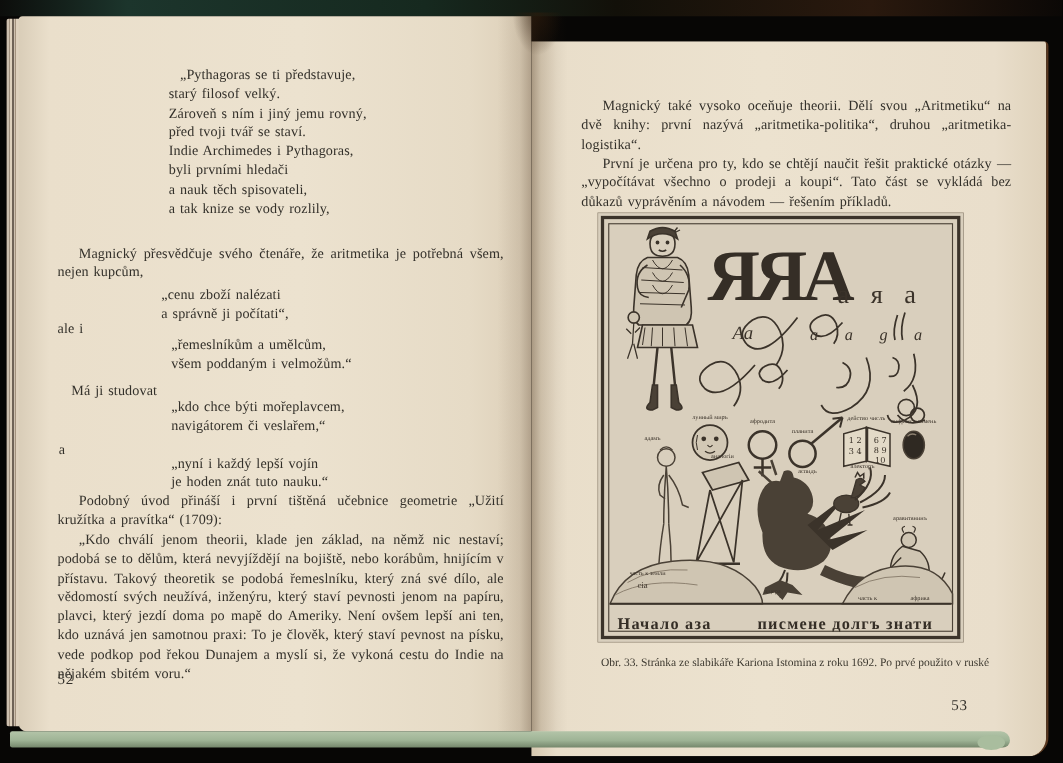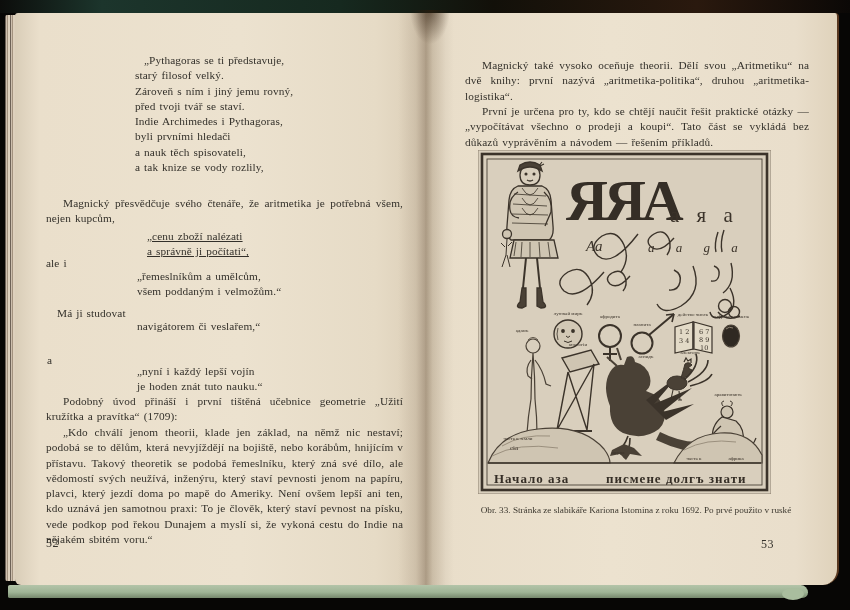--- a/index.html
+++ b/index.html
@@ -18,21 +18,21 @@
     background:repeating-linear-gradient(90deg,#6e6257 0 1px,#cdbfae 1px 2px,#a3927f 2px 3px,#ddd0bd 3px 5px);
     border-radius:2px 0 0 2px;}
   
   .page{position:absolute;top:13px;height:572px;color:#33302a;}
   .page-left{left:15px;width:410px;
     background:linear-gradient(90deg,#d9cdb8 0%,#eadfcb 6%,#ece2cf 55%,#e6dbc6 88%,#dbcdb6 100%);
     border-radius:3px 0 0 6px;}
   .page-right{left:425px;width:412px;
     background:linear-gradient(90deg,#d7c9b1 0%,#e9decA 5%,#ece2cf 45%,#e9decb 90%,#dfd2bb 100%);
     border-radius:0 4px 16px 0;
-    border-right:2px solid #58371f;}
+    border-right:2px solid #58371f;margin-top:20px;}
   .gutter{position:absolute;left:398px;top:13px;width:56px;height:572px;pointer-events:none;
     background:linear-gradient(90deg,rgba(70,48,28,0) 0%,rgba(70,48,28,0.10) 32%,rgba(70,48,28,0.30) 50%,rgba(70,48,28,0.12) 62%,rgba(70,48,28,0) 100%);}
   .gutter-top-smudge{position:absolute;left:404px;top:10px;width:52px;height:70px;pointer-events:none;
     background:radial-gradient(ellipse 55% 70% at 50% 0%,rgba(46,28,12,0.6),rgba(46,28,12,0) 70%);}
   
   .txt{position:absolute;font-size:11.3px;line-height:15.3px;letter-spacing:.1px;word-spacing:1px;}
   .just{text-align:justify;}
   .indent{text-indent:17px;}
   .poemline{white-space:nowrap;}
   .pagenum{position:absolute;font-size:12px;letter-spacing:.5px;}
@@ -55,31 +55,32 @@
       <div class="poemline">Zároveň s ním i jiný jemu rovný,</div>
       <div class="poemline">před tvoji tvář se staví.</div>
       <div class="poemline">Indie Archimedes i Pythagoras,</div>
       <div class="poemline">byli prvními hledači</div>
       <div class="poemline">a nauk těch spisovateli,</div>
       <div class="poemline">a tak knize se vody rozlily,</div>
     </div>
 
     <div class="txt just indent" style="left:31px;top:183px;width:357px;">Magnický přesvědčuje svého čtenáře, že aritmetika je potřebná všem, nejen kupcům,</div>
 
-    <div class="txt" style="left:132px;top:216px;text-decoration:underline;">
+    <div class="txt" style="left:114px;top:216px;">
       <div class="poemline">„cenu zboží nalézati</div>
       <div class="poemline">a správně ji počítati“,</div>
     </div>
     <div class="txt" style="left:31px;top:243px;">ale i</div>
     <div class="txt" style="left:122px;top:256px;">
       <div class="poemline">„řemeslníkům a umělcům,</div>
       <div class="poemline">všem poddaným i velmožům.“</div>
     </div>
     <div class="txt" style="left:42px;top:293px;">Má ji studovat</div>
     <div class="txt" style="left:122px;top:306px;">
+      <div class="poemline">„kdo chce býti mořeplavcem,</div>
       <div class="poemline">navigátorem či veslařem,“</div>
     </div>
     <div class="txt" style="left:32px;top:340px;">a</div>
     <div class="txt" style="left:122px;top:351px;">
       <div class="poemline">„nyní i každý lepší vojín</div>
       <div class="poemline">je hoden znát tuto nauku.“</div>
     </div>
 
     <div class="txt just indent" style="left:31px;top:381px;width:357px;">Podobný úvod přináší i první tištěná učebnice geometrie „Užití kružítka a pravítka“ (1709):</div>
     <div class="txt just indent" style="left:31px;top:412px;width:357px;">„Kdo chválí jenom theorii, klade jen základ, na němž nic nestaví; podobá se to dělům, která nevyjíždějí na bojiště, nebo korábům, hnijícím v přístavu. Takový theoretik se podobá řemeslníku, který zná své dílo, ale vědomostí svých neužívá, inženýru, který staví pevnosti jenom na papíru, plavci, který jezdí doma po mapě do Ameriky. Není ovšem lepší ani ten, kdo uznává jen samotnou praxi: To je člověk, který staví pevnost na písku, vede podkop pod řekou Dunajem a myslí si, že vykoná cestu do Indie na nějakém sbitém voru.“</div>

